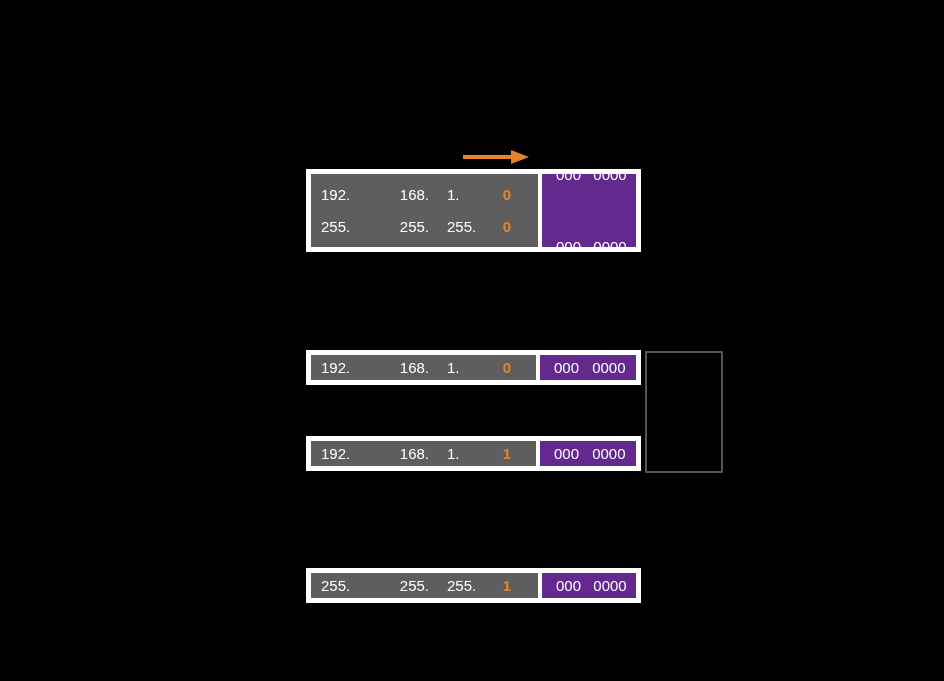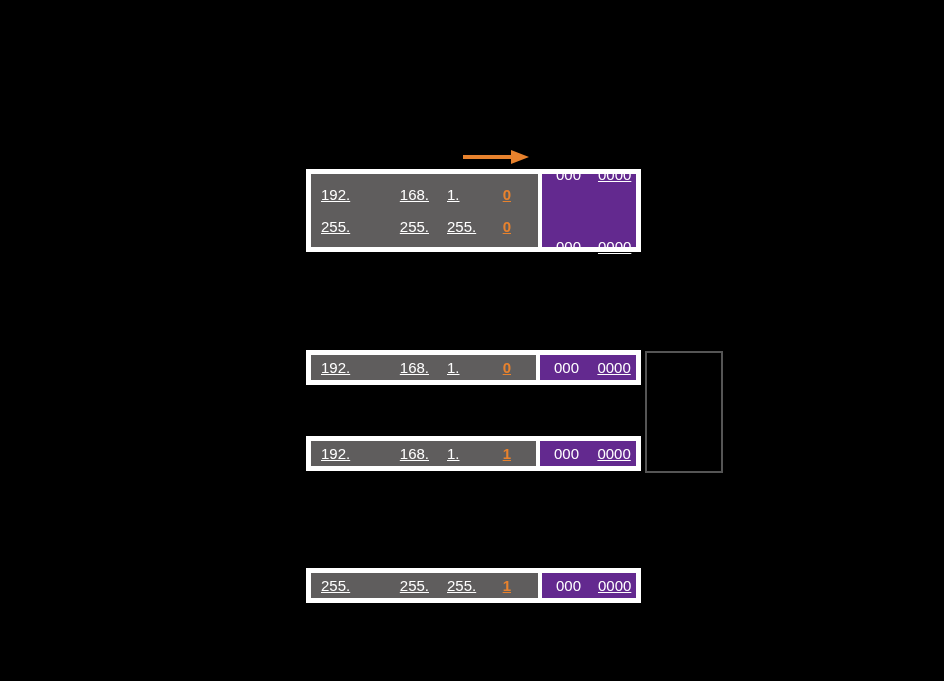--- a/index.html
+++ b/index.html
@@ -72,33 +72,32 @@
     align-items: center;
     color: #ffffff;
     font-size: 15px;
     line-height: 32px;
     white-space: nowrap;
   }
 
   .oct {
     text-align: right;
     box-sizing: border-box;
-    text-decoration: underline;
   }
   .oct-1 { width: 46px; padding-left: 10px; text-align: left; }
   .oct-2 { width: 72px; text-align: right; padding-left: 18px;}
   .oct-3 { width: 58px; text-align: left; padding-left: 18px;}
   .oct-4 { width: 40px; text-align: right; padding-right: 16px; color: #e8822d; font-weight: bold; }
 
   .hb {
     color: #ffffff;
     box-sizing: border-box;
   }
   .hb-a { width: 47px; text-align: left; padding-left: 14px; }
-  .hb-b { width: 56px; text-align: center; padding-left: 8px; text-decoration: underline; }
+  .hb-b { width: 56px; text-align: left; padding-left: 8px; }
 
   
   #group-1 { left: 306px; top: 169px; width: 335px; height: 83px; }
   #group-1 .net-part  { width: 227px; }
   #group-1 .host-part { width: 94px; }
 
   #group-2 { left: 306px; top: 350px; width: 335px; height: 35px; }
   #group-2 .net-part  { width: 225px; }
   #group-2 .host-part { width: 96px; }
 

